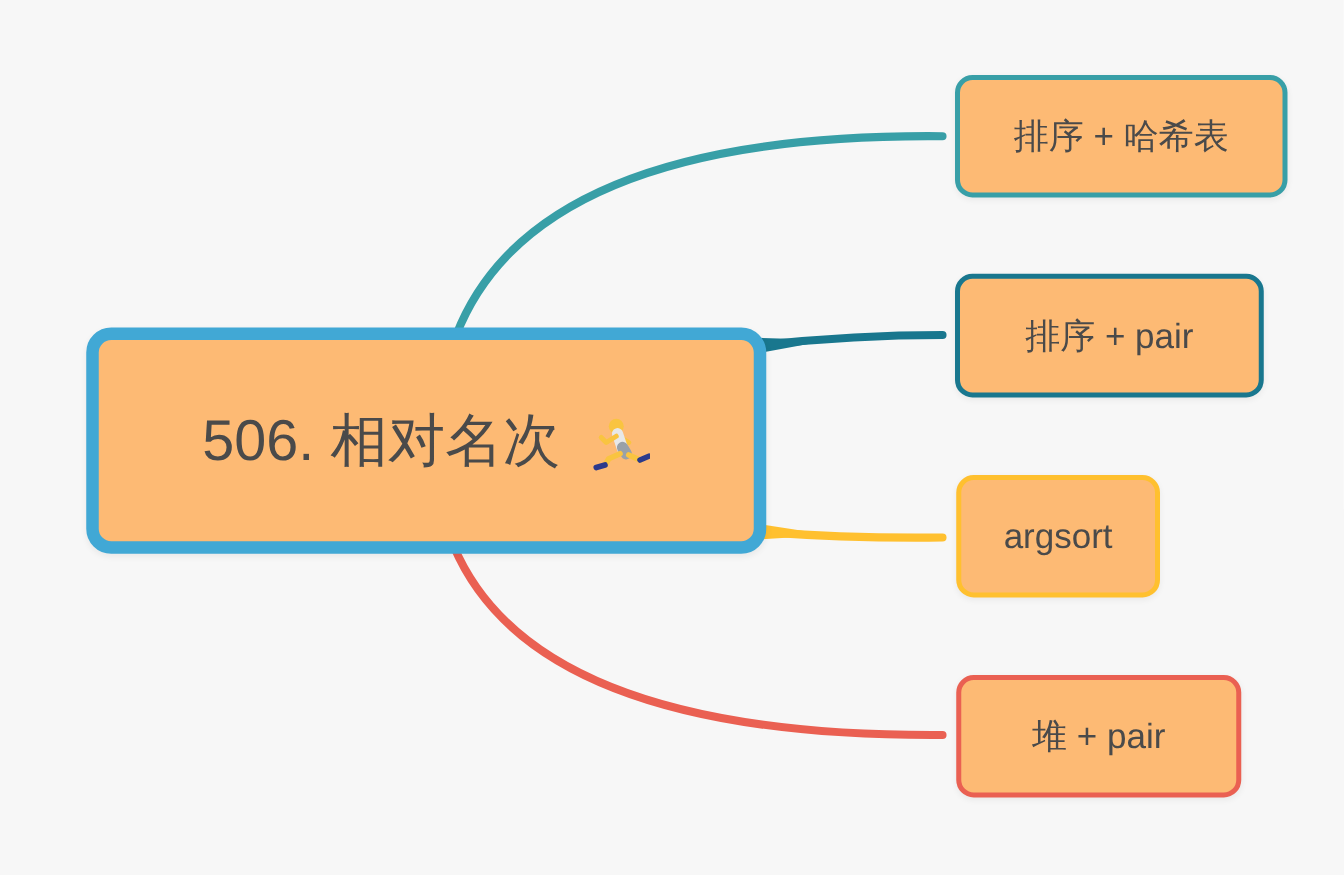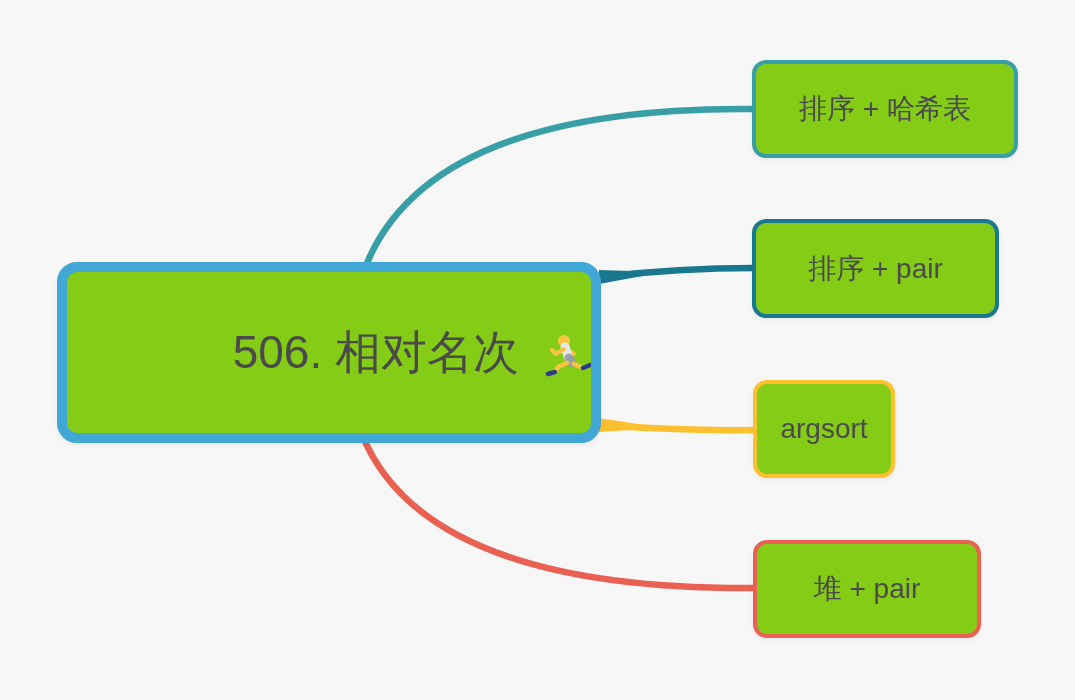--- a/index.html
+++ b/index.html
@@ -16,49 +16,49 @@
   .connectors {
     position: absolute;
     left: 0;
     top: 0;
     width: 1075px;
     height: 700px;
   }
   .node {
     position: absolute;
     box-sizing: border-box;
-    background: #84cc16;
+    background: #fdba74;
     display: flex;
     align-items: center;
     justify-content: center;
     white-space: nowrap;
     box-shadow: 0 2px 5px rgba(0,0,0,0.06);
+    margin-left: 12px;
   }
   .root-node {
     left: 57px;
     top: 262px;
     width: 544px;
     height: 181px;
     border: 10px solid #41a8d5;
     border-radius: 20px;
     font-size: 46px;
     color: #4a4a4a;
     gap: 24px;
-    justify-content: flex-end;
   }
   .branch-node {
     border-width: 4px;
     border-style: solid;
     border-radius: 14px;
     font-size: 28px;
     color: #4a4a4a;
   }
   .branch-0 { left: 752px; top: 60px;  width: 266px; height: 98px; }
   .branch-1 { left: 752px; top: 219px; width: 247px; height: 99px; }
-  .branch-2 { left: 753px; top: 380px; width: 142px; height: 98px; }
+  .branch-2 { left: 753px; top: 380px; width: 163px; height: 98px; }
   .branch-3 { left: 753px; top: 540px; width: 228px; height: 98px; }
   .node-label {
     display: inline-block;
   }
   .runner-icon {
     display: inline-block;
     width: 48px;
     height: 46px;
     margin-top: 4px;
   }

